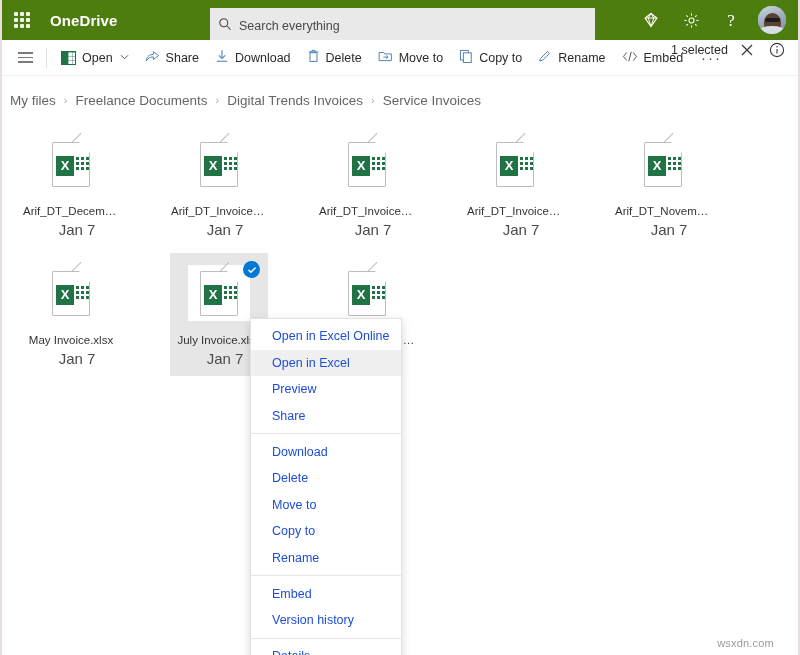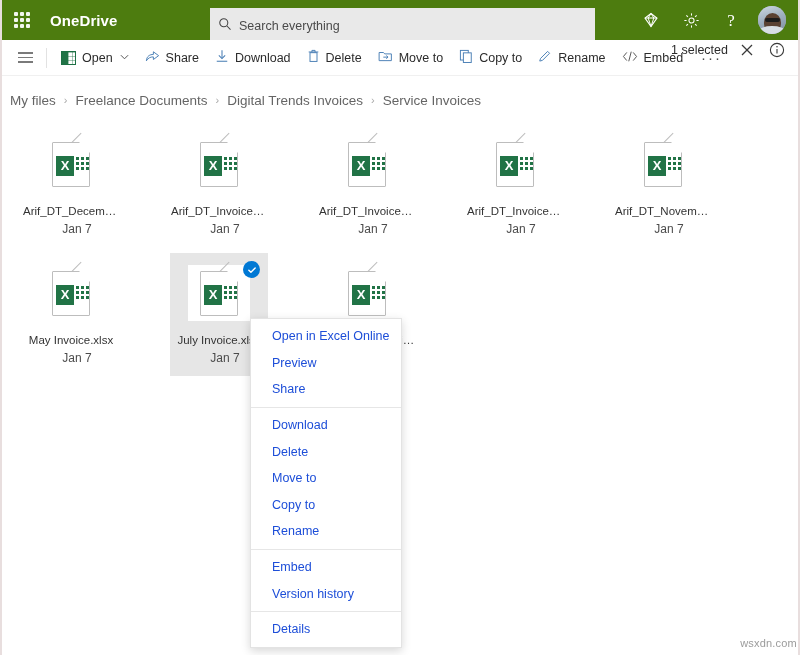--- a/index.html
+++ b/index.html
@@ -224,21 +224,21 @@
     font-size: 11.5px;
     color: #333333;
     text-align: center;
     max-width: 96px;
     white-space: nowrap;
     overflow: hidden;
     text-overflow: ellipsis;
     line-height: 15px;
   }
   .tile-date {
-    font-size: 12px;
+    font-size: 15px;
     color: #4b4b4b;
     text-align: center;
     margin-top: 3px;
     line-height: 15px;
     margin-left: 12px;
   }
   .check {
     position: absolute;
     right: 8px; top: 8px;
     width: 17px; height: 17px;
@@ -265,21 +265,21 @@
     font-size: 12.5px;
     color: #1d4ed8;
     cursor: pointer;
     white-space: nowrap;
   }
   .ctx-item.active { background: #f0f0f0; }
   .ctx-divider { height: 1px; background: #e6e6e6; margin: 4px 0; }
 
   .watermark {
     position: absolute;
-    right: 1px; bottom: 6px;
+    right: 24px; bottom: 6px;
     font-size: 11px;
     color: #9b9b9b;
     letter-spacing: .2px;
   }
 </style>
 </head>
 <body>
 
 <div id="app">
 
@@ -663,20 +663,21 @@
         </div>
         <div class="tile-name">September Invoice.xlsx</div>
         <div class="tile-date">Jan 7</div>
       </div>
 
     </div>
   </div>
 
   <div class="ctx-menu">
     <div class="ctx-item">Open in Excel Online</div>
+    <div class="ctx-item active">Open in Excel</div>
     <div class="ctx-item">Preview</div>
     <div class="ctx-item">Share</div>
     <div class="ctx-divider"></div>
     <div class="ctx-item">Download</div>
     <div class="ctx-item">Delete</div>
     <div class="ctx-item">Move to</div>
     <div class="ctx-item">Copy to</div>
     <div class="ctx-item">Rename</div>
     <div class="ctx-divider"></div>
     <div class="ctx-item">Embed</div>

